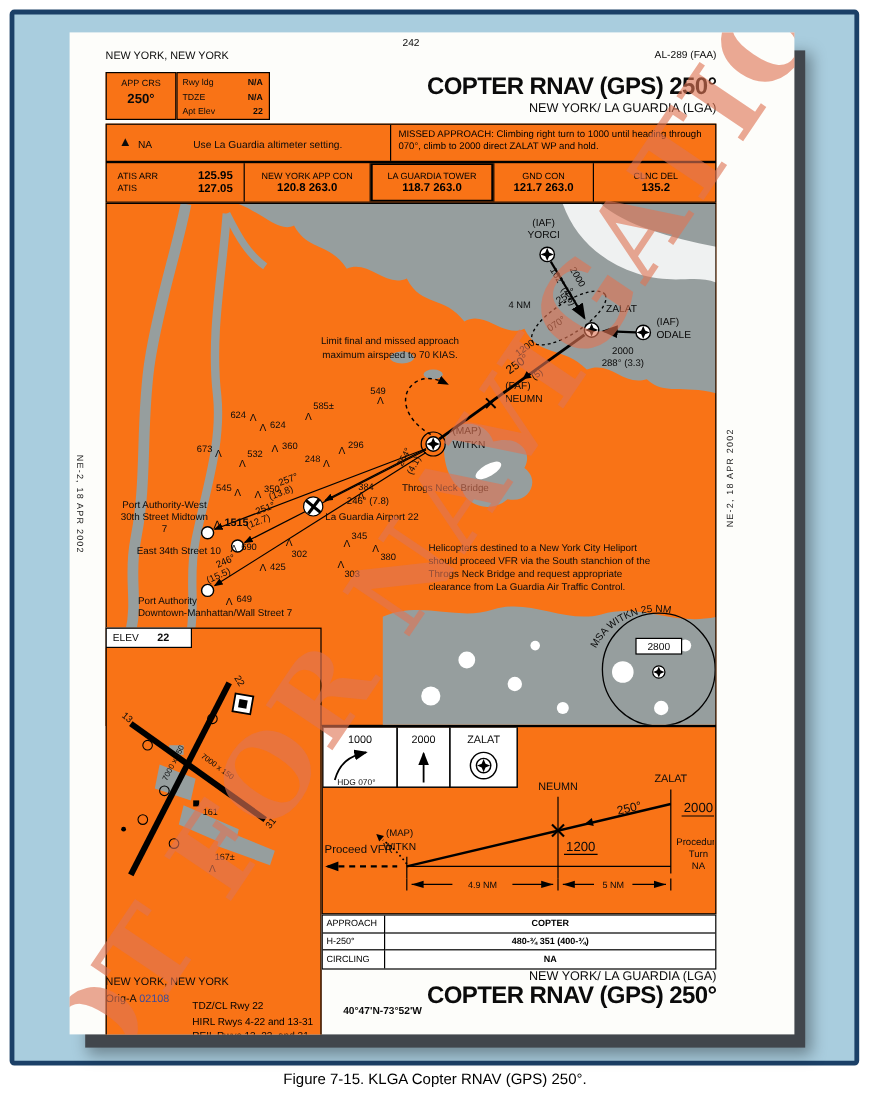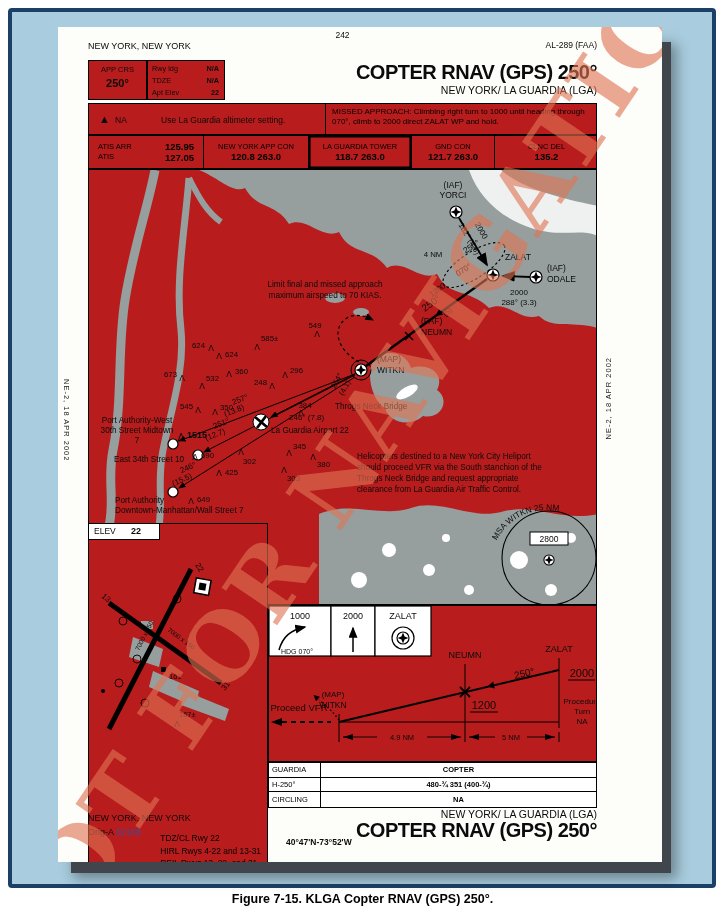--- a/index.html
+++ b/index.html
@@ -1,26 +1,26 @@
 <!DOCTYPE html>
 <html><head>
 <meta charset="utf-8">
 <style>
   html,body{margin:0;padding:0;}
   body{width:725px;height:920px;position:relative;background:#ffffff;
        font-family:"Liberation Sans",sans-serif;overflow:hidden;}
   .blue-panel{position:absolute;left:8px;top:8px;width:700px;height:872px;
        background:#a9cdde;border:4px solid #1b4067;border-radius:4px;}
   .caption{position:absolute;left:0;top:892px;width:725px;text-align:center;
-       font-weight:bold;font-size:12.5px;color:#000;}
+       font-weight:normal;font-size:12.5px;color:#000;}
   .page{position:absolute;left:58px;top:27px;width:604px;height:835px;background:#fdfdfa;
        box-shadow:11px 13px 0 -2px #41464c, 15px 17px 12px rgba(0,0,0,.35);overflow:hidden;}
   .t{position:absolute;white-space:nowrap;color:#0b0b0b;}
   .c{text-align:center;}
-  .bx{position:absolute;border:1.2px solid #000;box-sizing:border-box;background:#b91c1c;}
+  .bx{position:absolute;border:1.2px solid #000;box-sizing:border-box;background:#f97316;}
   svg text{font-family:"Liberation Sans",sans-serif;fill:#0b0b0b;}
   .freq-cell{position:absolute;top:0;height:100%;box-sizing:border-box;
        border-left:1px solid #000;display:flex;flex-direction:column;justify-content:center;align-items:center;}
   .freq-label{font-size:7.5px;} .freq-val{font-size:9.5px;font-weight:bold;}
   .mins{position:absolute;left:210px;top:735px;width:329px;height:46px;border:1.5px solid #000;
        box-sizing:border-box;background:#fff;display:grid;grid-template-columns:52px 1fr;
        grid-template-rows:1fr 1fr 1fr;font-size:7.5px;}
   .mins div{border-right:1px solid #000;border-bottom:1px solid #000;display:flex;align-items:center;
        padding-left:3px;box-sizing:border-box;}
   .mins div.v{justify-content:center;padding-left:0;border-right:none;}
@@ -376,21 +376,21 @@
         <text x="64" y="91" text-anchor="middle" font-size="8">(MAP)</text>
         <text x="64" y="102" text-anchor="middle" font-size="8.5">WITKN</text>
         <text x="30" y="105" text-anchor="middle" font-size="9.5">Proceed VFR</text>
         <text x="133" y="134" text-anchor="middle" font-size="7.5">4.9 NM</text>
         <text x="242" y="134" text-anchor="middle" font-size="7.5">5 NM</text>
       </g>
     </svg>
   </div>
 
   <div class="mins">
-    <div>GUARDIA</div>
+    <div>APPROACH</div>
     <div class="v" style="font-weight:bold;">COPTER</div>
     <div>H-250°</div>
     <div class="v" style="font-weight:bold;">480-¾  351 (400-¾)</div>
     <div class="last">CIRCLING</div>
     <div class="v last" style="font-weight:bold;">NA</div>
   </div>
 
   <div class="t" style="left:30px;top:786px;font-size:9px;">NEW YORK, NEW YORK</div>
   <div class="t" style="left:30px;top:800px;font-size:9px;">
     <span>Orig-A</span>

